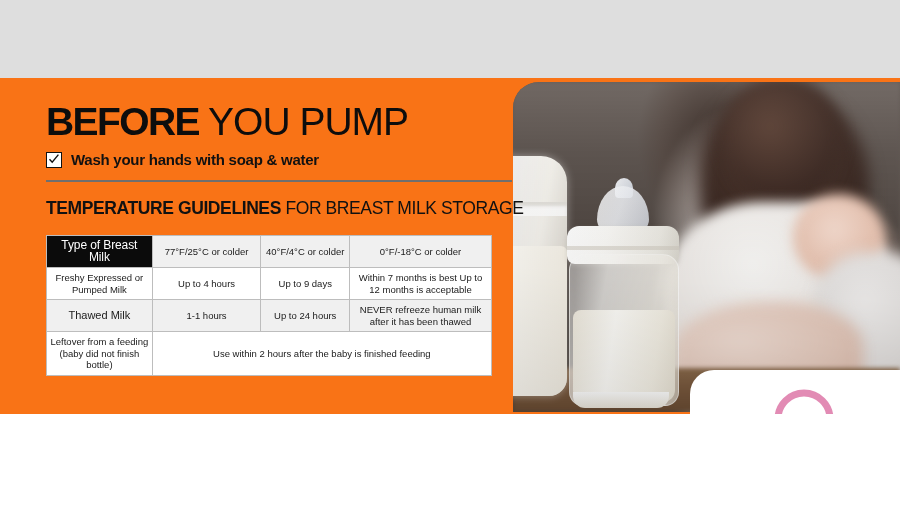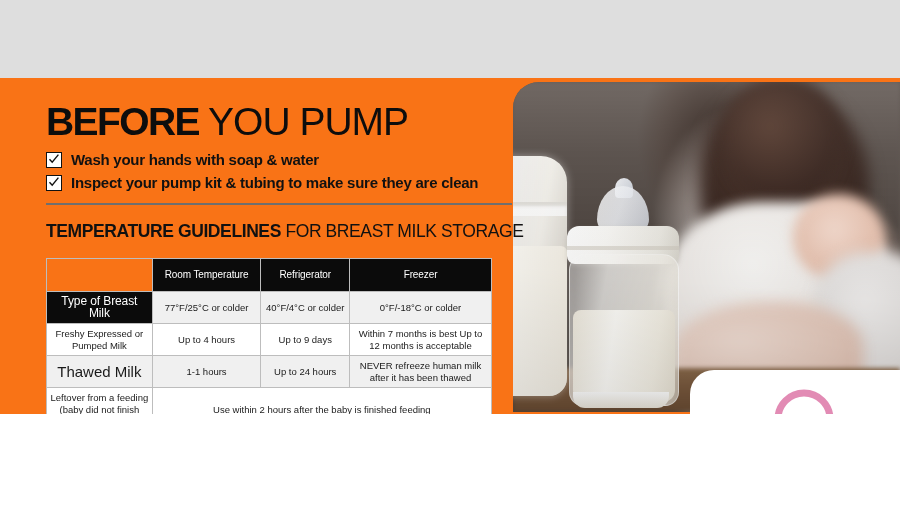--- a/index.html
+++ b/index.html
@@ -318,21 +318,21 @@
     background: #0b0b0b;
     color: #ffffff;
     font-weight: 700;
     font-size: 12px;
     border: 1px solid #0b0b0b;
     letter-spacing: -0.1px;
   }
   td.tint { background: #f0f0f0; }
   td.plain { background: #ffffff; }
   td.rowlabel { background: #ffffff; font-size: 9.5px; }
-  td.rowlabel-tint { background: #f0f0f0; font-size: 15px; }
+  td.rowlabel-tint { background: #f0f0f0; font-size: 11px; }
   .col1 { width: 105px; }
   .col2 { width: 108px; }
   .col3 { width: 88px; }
   .col4 { width: 141px; }
   
   .footnote {
     position: absolute;
     left: 46px;
     top: 431px;
     width: 600px;
@@ -386,49 +386,35 @@
 
     <ul class="checklist">
       <li class="check-item">
         <span class="checkbox">
           <svg width="12" height="12" viewBox="0 0 12 12">
               <path d="M1.5 6.2 L4.2 9.2 L10.4 1.6" fill="none" stroke="#111" stroke-width="1.4"></path>
             </svg>
         </span>
         <span class="check-label">Wash your hands with soap &amp; water</span>
       </li>
-      <li class="check-item">
-        <span class="checkbox">
-          <svg width="12" height="12" viewBox="0 0 12 12">
-              <path d="M1.5 6.2 L4.2 9.2 L10.4 1.6" fill="none" stroke="#111" stroke-width="1.4"></path>
-            </svg>
-        </span>
-        <span class="check-label">Inspect your pump kit &amp; tubing to make sure they are clean</span>
-      </li>
     </ul>
 
     <div class="divider"></div>
 
     <div class="section-title"><span class="strong">TEMPERATURE GUIDELINES</span><span> FOR BREAST MILK STORAGE</span></div>
 
     <div class="table-wrap">
       <table class="guide">
         <colgroup>
           <col class="col1">
             <col class="col2">
             <col class="col3">
             <col class="col4">
         </colgroup>
         <tbody>
-            <tr>
-          <td class="blank-corner"></td>
-          <th class="col-head">Room Temperature</th>
-          <th class="col-head">Refrigerator</th>
-          <th class="col-head">Freezer</th>
-        </tr>
         <tr>
           <td class="row-head-dark">Type of Breast Milk</td>
           <td class="tint">77°F/25°C or colder</td>
           <td class="tint">40°F/4°C or colder</td>
           <td class="tint">0°F/-18°C or colder</td>
         </tr>
         <tr>
           <td class="rowlabel">Freshy Expressed or Pumped Milk</td>
           <td class="plain">Up to 4 hours</td>
           <td class="plain">Up to 9 days</td>

